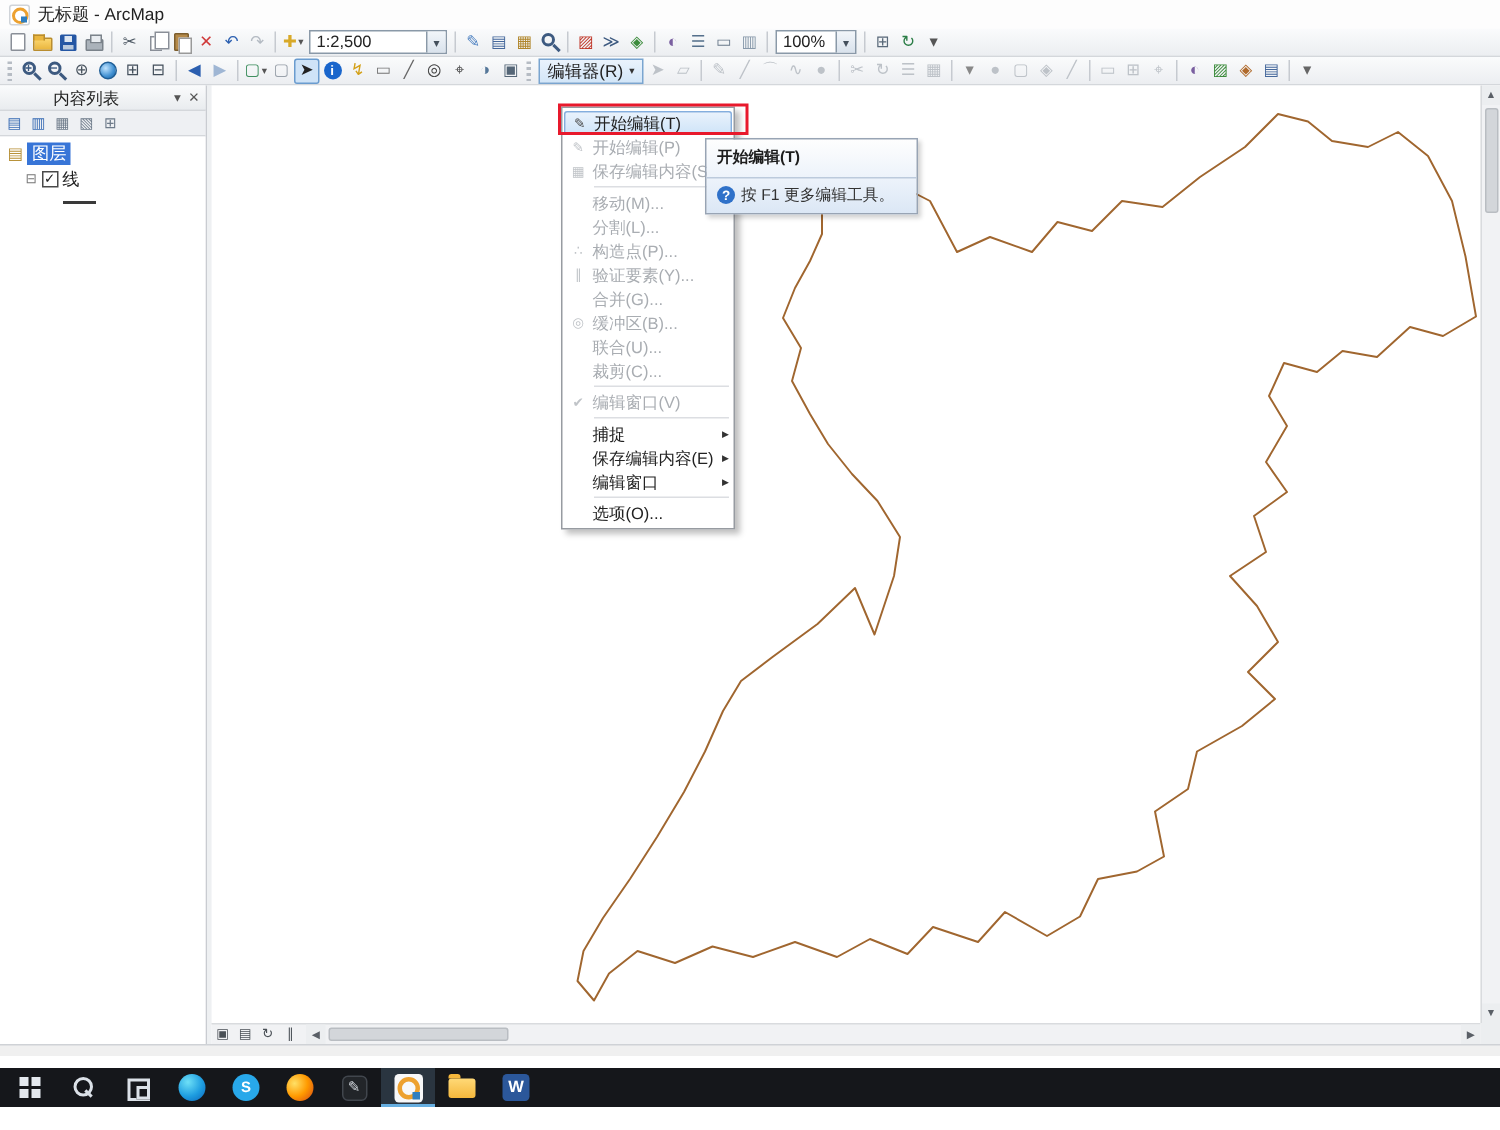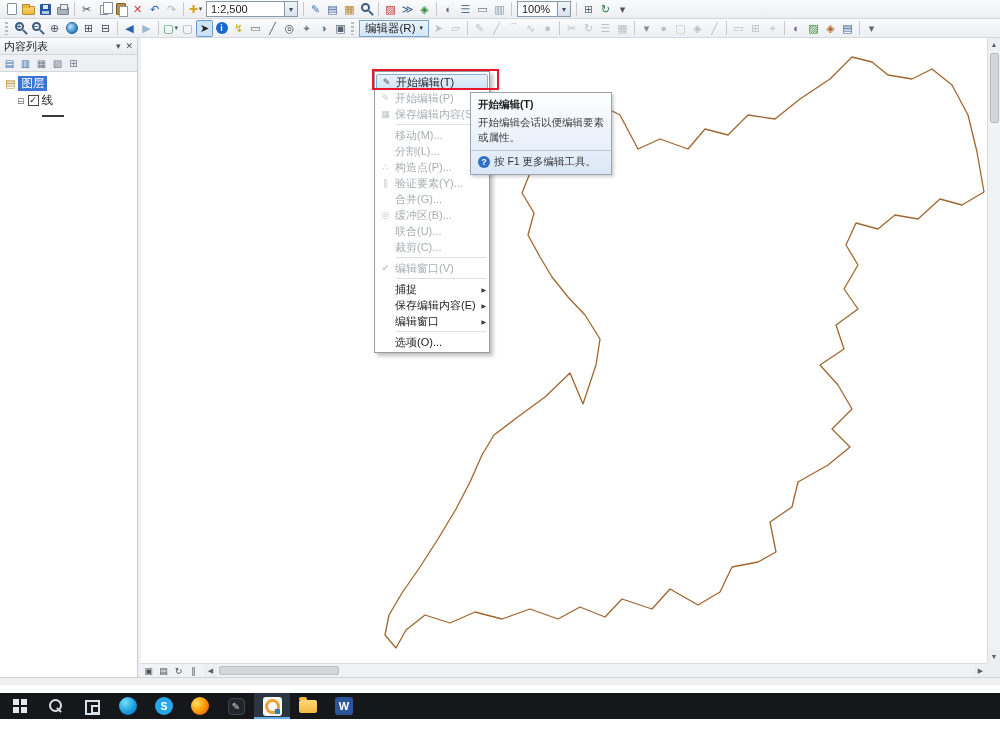--- a/index.html
+++ b/index.html
@@ -52,21 +52,21 @@
   .k-info::after { content:'i'; position:absolute; left:0; top:0; width:12px; height:12px; color:#fff; font-size:9px; font-weight:bold; text-align:center; line-height:12px; }
 
   
   .editor-menu-button { height:17px; display:inline-flex; align-items:center; gap:4px; padding:0 5px; font-size:11.5px; border:1px solid #7aa5d0; background:linear-gradient(#eaf3fc,#d3e6f8); margin:0 1px; white-space:nowrap; flex:0 0 auto; }
   .editor-menu-button .caret { font-size:7px; color:#333; }
 
   
   .content { display:flex; height:639px; background:#e9ebee; }
   .toc { width:138px; display:flex; flex-direction:column; background:#f2f3f5; border-right:1px solid #c9ccd1; }
   .toc-header { height:17px; display:flex; align-items:center; padding:0 4px; font-size:11px; background:linear-gradient(#fafbfc,#e9ecef); border-bottom:1px solid #d4d7db; }
-  .toc-title { flex:1; white-space:nowrap; }
+  .toc-title { flex:1; white-space:nowrap;text-align:center; }
   .toc-hicon { font-size:9px; color:#555; margin-left:5px; }
   .toc-tools { height:17px; display:flex; align-items:center; gap:1px; padding:0 2px; background:#eef0f3; border-bottom:1px solid #d4d7db; }
   .toc-tbtn { width:15px; height:15px; display:flex; align-items:center; justify-content:center; font-size:10px; }
   .toc-tree { flex:1; background:#fff; font-size:11.5px; padding-top:3px; }
   .tr { display:flex; align-items:center; height:17px; gap:3px; white-space:nowrap; }
   .tr1 { padding-left:5px; }
   .tr2 { padding-left:17px; }
   .layers-icon { color:#b8923a; font-size:11px; }
   .sel { background:#3875d7; color:#fff; padding:0 3px; }
   .expander { font-size:9px; color:#777; }
@@ -131,20 +131,24 @@
   .tip-title { font-weight:bold; color:#1d1d1d; margin-bottom:3px; }
   .tip-body { line-height:1.4; color:#3c3c3c; }
   .tip-foot { display:flex; align-items:center; gap:4px; margin:6px -7px 0; padding:4px 7px 2px; border-top:1px solid #bccadc; }
   .tip-q { width:12px; height:12px; border-radius:50%; background:#2f71c9; color:#fff; font-size:9px; font-weight:bold; display:flex; align-items:center; justify-content:center; flex:0 0 12px; }
 </style>
 </head>
 <body>
 
 <div class="app">
 
+  <div class="titlebar">
+    <span class="appicon"></span>
+    <span>无标题 - ArcMap</span>
+  </div>
 
 
   <div class="tb" id="tb1">
       <span class="tb-btn">
         <span class="ki k-page"></span>
       </span>
       <span class="tb-btn">
         <span class="ki k-folder"></span>
       </span>
       <span class="tb-btn">
@@ -566,20 +570,19 @@
     <div class="em-sep"></div>
     <div class="em-item">
       <span class="em-icon"></span>
       <span class="em-label">选项(O)...</span>
       <span class="em-arrow"></span>
     </div>
   </div>
 
 <div class="tooltip">
   <div class="tip-title">开始编辑(T)</div>
-  <div class="tip-body">开始编辑会话以便编辑要素或属性。</div>
   <div class="tip-foot">
     <span class="tip-q">?</span>
     <span>按 F1 更多编辑工具。</span>
   </div>
 </div>
 
 <div class="red-box"></div>
 
 </body></html>

